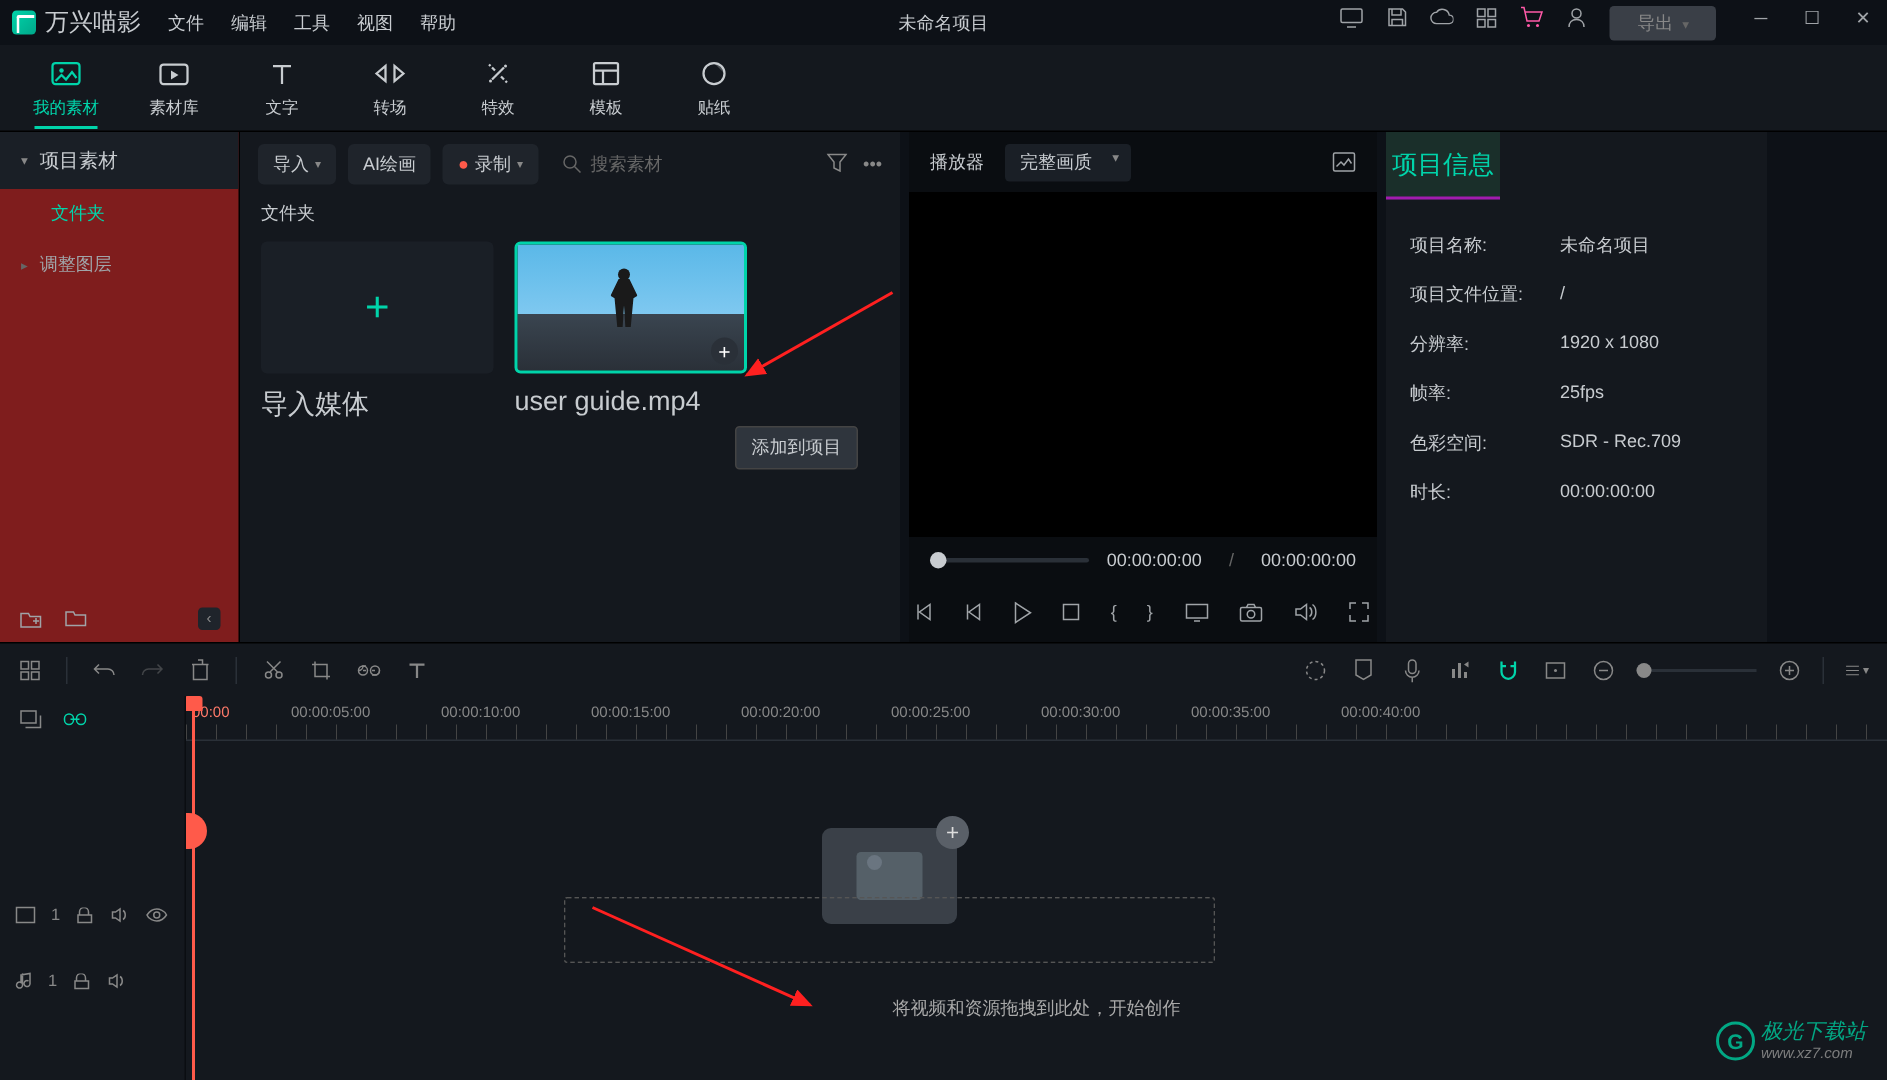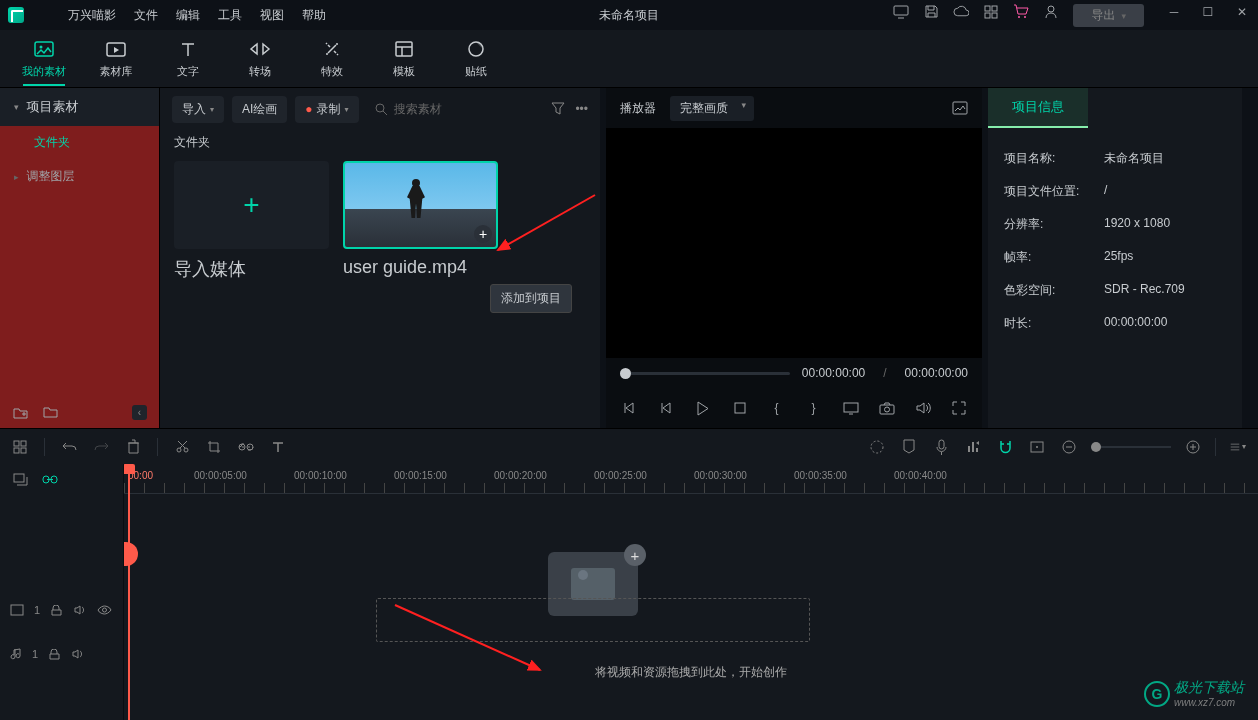--- a/index.html
+++ b/index.html
@@ -2,21 +2,21 @@
 <html><head>
 <meta charset="utf-8">
 <style>
 * { margin:0; padding:0; box-sizing:border-box; font-family:"Microsoft YaHei",Arial,sans-serif; user-select:none; }
 body { background:#0d1117; color:#c8ccd0; font-size:12px; width:1258px; height:720px; overflow:hidden; position:relative; }
 
 
 .titlebar { height:30px; background:#0d1117; display:flex; align-items:center; padding:0 8px; }
 .logo { width:16px; height:16px; background:linear-gradient(135deg,#00d4aa,#00a88a); border-radius:3px; margin-right:6px; position:relative; }
 .logo::after { content:""; position:absolute; top:3px; left:3px; width:10px; height:10px; border:2px solid #fff; border-right:0; border-bottom:0; border-radius:2px 0 0 0; }
-.app-name { font-size:12px; margin-right:18px;margin-left:38px; }
+.app-name { font-size:16px; margin-right:18px; }
 .menu { display:flex; gap:18px; }
 .menu-item { font-size:12px; color:#c8ccd0; cursor:default; }
 .title-center { position:absolute; left:50%; transform:translateX(-50%); font-size:12px; }
 .title-right { margin-left:auto; display:flex; gap:14px; }
 .ticon { width:16px; height:16px; display:inline-flex; align-items:center; justify-content:center; color:#a0a4a8; }
 .export-btn { background:#3a3f47; padding:3px 18px; border-radius:3px; font-size:12px; color:#888; position:relative; }
 .export-btn::after { content:"▾"; font-size:9px; margin-left:6px; color:#666; }
 .win-ctrl { display:flex; gap:18px; margin-left:8px; }
 
 
@@ -55,39 +55,39 @@
 .thumb.import .plus { font-size:28px; color:#00d4aa; font-weight:300; }
 .thumb.video { background:linear-gradient(180deg,#5ab8e8 0%,#7ec8f0 55%,#3a4550 55%,#2a3038 100%); border:2px solid #00d4aa; overflow:hidden; }
 .person { position:absolute; left:58px; top:16px; width:26px; height:46px; }
 .person::before { content:""; position:absolute; top:0; left:9px; width:8px; height:8px; background:#1a1a1a; border-radius:50%; }
 .person::after { content:""; position:absolute; top:7px; left:4px; width:18px; height:32px; background:#1a1a1a; clip-path:polygon(30% 0,70% 0,100% 35%,85% 40%,75% 100%,55% 100%,50% 55%,45% 100%,25% 100%,15% 40%,0 35%); }
 .add-badge { position:absolute; right:4px; bottom:4px; width:18px; height:18px; background:#2a3038; border-radius:50%; display:flex; align-items:center; justify-content:center; color:#fff; font-size:14px; }
 .card-label { margin-top:8px; font-size:18px; color:#c8ccd0; }
 .tooltip { position:absolute; right:-74px; bottom:-32px; background:#2f353d; padding:5px 10px; border-radius:3px; font-size:12px; white-space:nowrap; border:1px solid #444; }
 
 
-.player { width:376px; background:#0a0d11; margin-left:6px; display:flex; flex-direction:column; }
+.player { width:312px; background:#0a0d11; margin-left:6px; display:flex; flex-direction:column; }
 .player-header { height:40px; display:flex; align-items:center; padding:0 14px; gap:14px; }
 .ph-label { font-size:12px; }
 .ph-select { background:#1a1f26; padding:4px 26px 4px 10px; border-radius:3px; font-size:12px; position:relative; }
 .ph-select::after { content:"▾"; position:absolute; right:8px; font-size:9px; color:#888; }
 .ph-right { margin-left:auto; }
 .player-view { flex:1; background:#000; }
 .player-progress { height:30px; display:flex; align-items:center; padding:0 14px; gap:12px; }
 .prog-track { flex:1; height:3px; background:#2a3038; border-radius:2px; position:relative; }
 .prog-thumb { position:absolute; left:0; top:-4px; width:11px; height:11px; background:#c8ccd0; border-radius:50%; }
 .time-display { font-size:12px; color:#c8ccd0; }
 .time-sep { color:#666; margin:0 6px; }
 .player-controls { height:40px; display:flex; align-items:center; justify-content:center; gap:20px; padding:0 14px; }
 .pc-icon { width:18px; height:18px; display:flex; align-items:center; justify-content:center; color:#a0a4a8; }
 .pc-right { margin-left:auto; display:flex; gap:18px; }
 
 
 .info-panel { width:254px; background:#14181e; margin-left:6px; }
-.info-tab { display:inline-block; padding:10px 24px; background:#1a2f2a; color:#00d4aa; font-size:13px; border-bottom:2px solid #86efac; }
+.info-tab { display:inline-block; padding:10px 4px; background:#1a2f2a; color:#00d4aa; font-size:17px; border-bottom:2px solid #a21caf; }
 .info-body { padding:14px 16px; }
 .info-row { display:flex; padding:8px 0; font-size:12px; }
 .info-label { width:100px; color:#c8ccd0; }
 .info-value { color:#c8ccd0; }
 
 
 .tl-toolbar { height:36px; background:#14181e; border-top:1px solid #000; display:flex; align-items:center; padding:0 12px; gap:16px; }
 .tl-sep { width:1px; height:18px; background:#2a3038; }
 .tl-icon { width:16px; height:16px; display:flex; align-items:center; justify-content:center; color:#888; }
 .tl-icon.teal { color:#00d4aa; }

